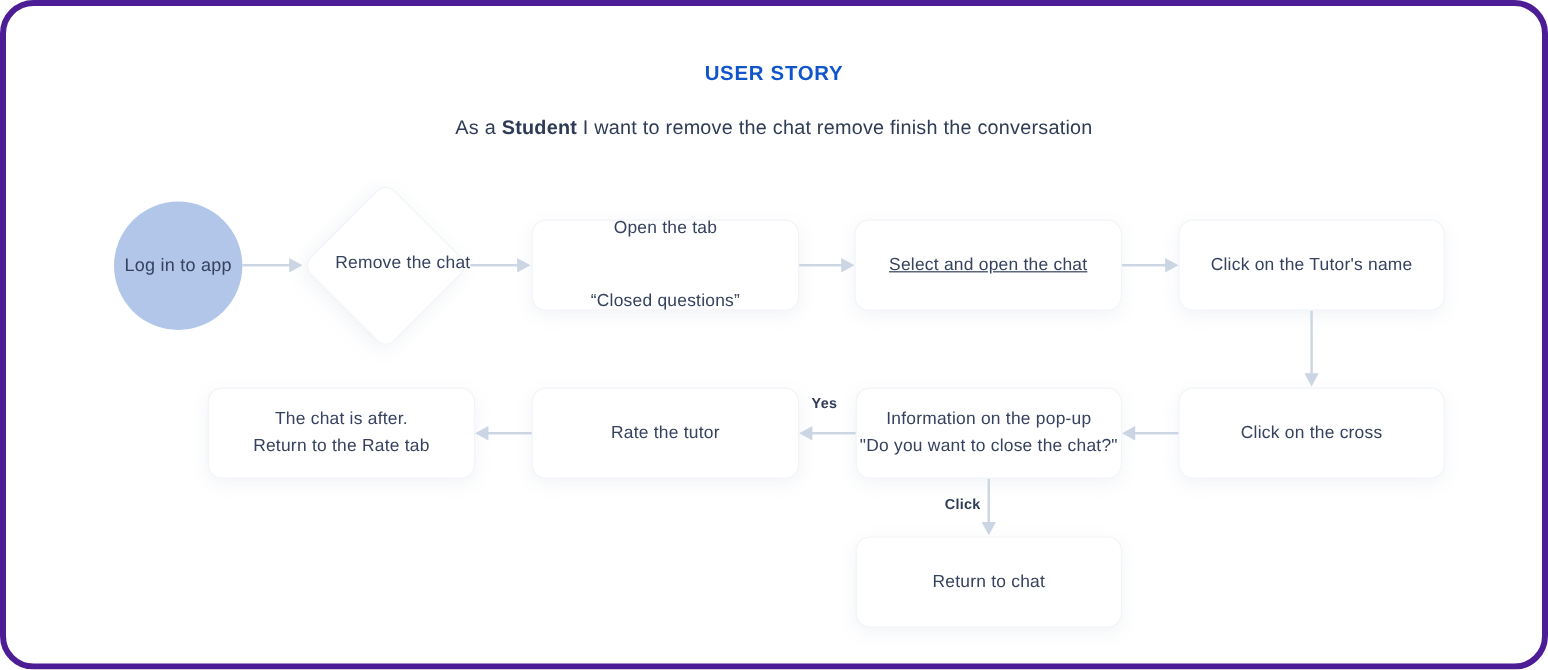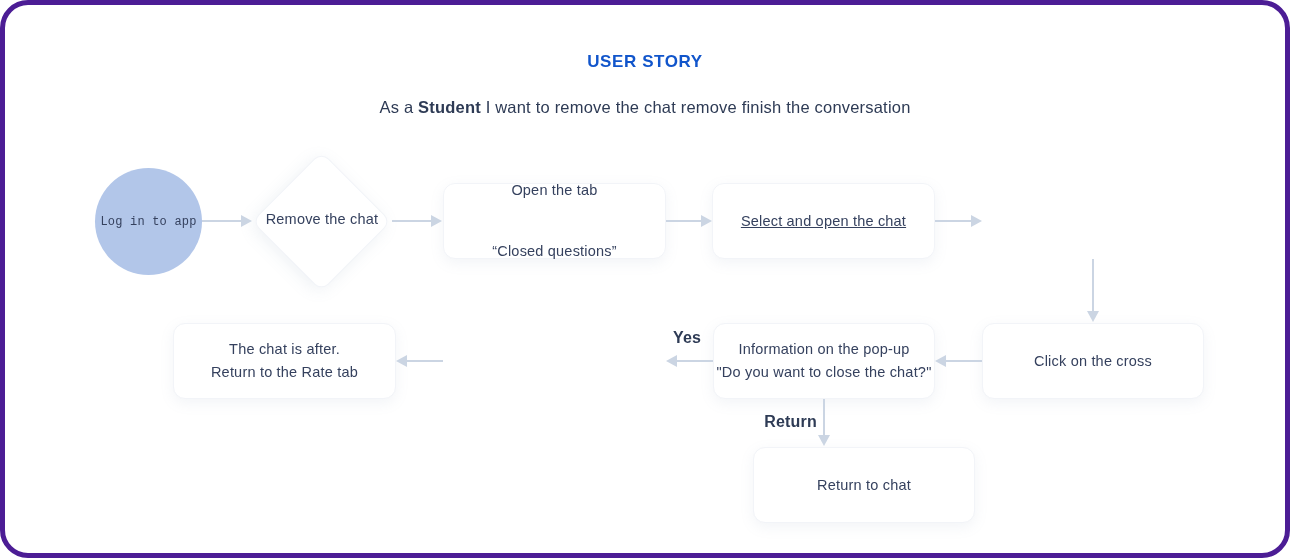--- a/index.html
+++ b/index.html
@@ -33,49 +33,49 @@
     position:absolute;top:93px;left:0;width:100%;
     text-align:center;
     font-size:16.5px;color:var(--subtitle);
     letter-spacing:0.2px;
   }
   .subtitle .b{font-weight:700;}
   .circle{
     position:absolute;left:90px;top:163px;width:107px;height:107px;
     border-radius:50%;background:var(--circle);
     display:flex;align-items:center;justify-content:center;
-    font-size:12px;color:var(--text);letter-spacing:0.2px;font-family:Liberation Mono, monospace;
+    font-size:15px;color:var(--text);letter-spacing:0.2px;
   }
   .diamond-shape{
     position:absolute;left:267px;top:167px;width:99px;height:99px;
     background:#fff;border:1px solid var(--node-border);border-radius:10px;
     transform:rotate(45deg);
     box-shadow:0 4px 16px rgba(125,145,175,0.12);
   }
   .diamond-label{
     position:absolute;left:247px;top:206px;width:140px;
-    text-align:center;font-size:14.5px;color:var(--text);letter-spacing:0.2px;
+    text-align:right;font-size:14.5px;color:var(--text);letter-spacing:0.2px;
   }
   .node-box{
     position:absolute;
     background:#fff;border:1px solid var(--node-border);border-radius:12px;
     box-shadow:0 4px 14px rgba(125,145,175,0.10);
     display:flex;flex-direction:column;align-items:center;justify-content:center;
     text-align:center;font-size:14.5px;line-height:23px;
     color:var(--text);letter-spacing:0.2px;
   }
   .arrow{position:absolute;background:var(--arrow);}
   .arrow.h{height:2px;}
   .arrow.v{width:2px;}
   .arrow .head{position:absolute;width:0;height:0;}
   .arrow.h.right .head{right:-10px;top:-5px;border-top:6px solid transparent;border-bottom:6px solid transparent;border-left:11px solid var(--arrow);}
   .arrow.h.left .head{left:-10px;top:-5px;border-top:6px solid transparent;border-bottom:6px solid transparent;border-right:11px solid var(--arrow);}
   .arrow.v.down .head{bottom:-10px;left:-5px;border-left:6px solid transparent;border-right:6px solid transparent;border-top:11px solid var(--arrow);}
   .edge-label{
-    position:absolute;font-size:16px;font-weight:700;color:var(--subtitle);
+    position:absolute;font-size:12px;font-weight:700;color:var(--subtitle);
     letter-spacing:0.2px;
   }
   .edge-label.yes{left:664px;top:324px;width:36px;text-align:center;}
   .edge-label.cancel{left:732px;top:408px;width:80px;text-align:right;}
 </style>
 </head>
 <body>
 
 <div class="canvas">
 
@@ -90,34 +90,40 @@
   <div class="diamond-shape"></div>
   <div class="diamond-label">Remove the chat</div>
 
   <div class="node-box" style="left:438px;top:178px;width:223px;height:76px;gap:38px;">
     <div>Open the tab</div>
     <div>“Closed questions”</div>
   </div>
   <div class="node-box" style="left:707px;top:178px;width:223px;height:76px;text-decoration:underline;">
     <div>Select and open the chat</div>
   </div>
+  <div class="node-box" style="left:977px;top:178px;width:222px;height:76px;">
+    <div>Click on the Tutor's name</div>
+  </div>
 
   <div class="node-box" style="left:708px;top:318px;width:222px;height:76px;">
     <div>Information on the pop-up</div>
     <div>"Do you want to close the chat?"</div>
   </div>
   <div class="node-box" style="left:977px;top:318px;width:222px;height:76px;">
     <div>Click on the cross</div>
   </div>
+  <div class="node-box" style="left:438px;top:318px;width:223px;height:76px;">
+    <div>Rate the tutor</div>
+  </div>
   <div class="node-box" style="left:168px;top:318px;width:223px;height:76px;">
     <div>The chat is after.</div>
     <div>Return to the Rate tab</div>
   </div>
 
-  <div class="node-box" style="left:748px;top:442px;width:222px;height:76px;text-align:right;">
+  <div class="node-box" style="left:708px;top:442px;width:222px;height:76px;text-align:right;">
     <div>Return to chat</div>
   </div>
 
   <div class="arrow h right" style="left:197px;top:215px;width:40px;">
       <i class="head"></i>
     </div>
   <div class="arrow h right" style="left:387px;top:215px;width:40px;">
       <i class="head"></i>
     </div>
   <div class="arrow h right" style="left:661px;top:215px;width:36px;">
@@ -139,15 +145,15 @@
     </div>
   <div class="arrow h left" style="left:401px;top:355px;width:37px;">
       <i class="head"></i>
     </div>
 
   <div class="arrow v down" style="left:818px;top:394px;height:37px;">
       <i class="head"></i>
     </div>
 
   <div class="edge-label yes">Yes</div>
-  <div class="edge-label cancel">Return</div>
+  <div class="edge-label cancel">Click</div>
 
 </div>
 
 </body></html>

